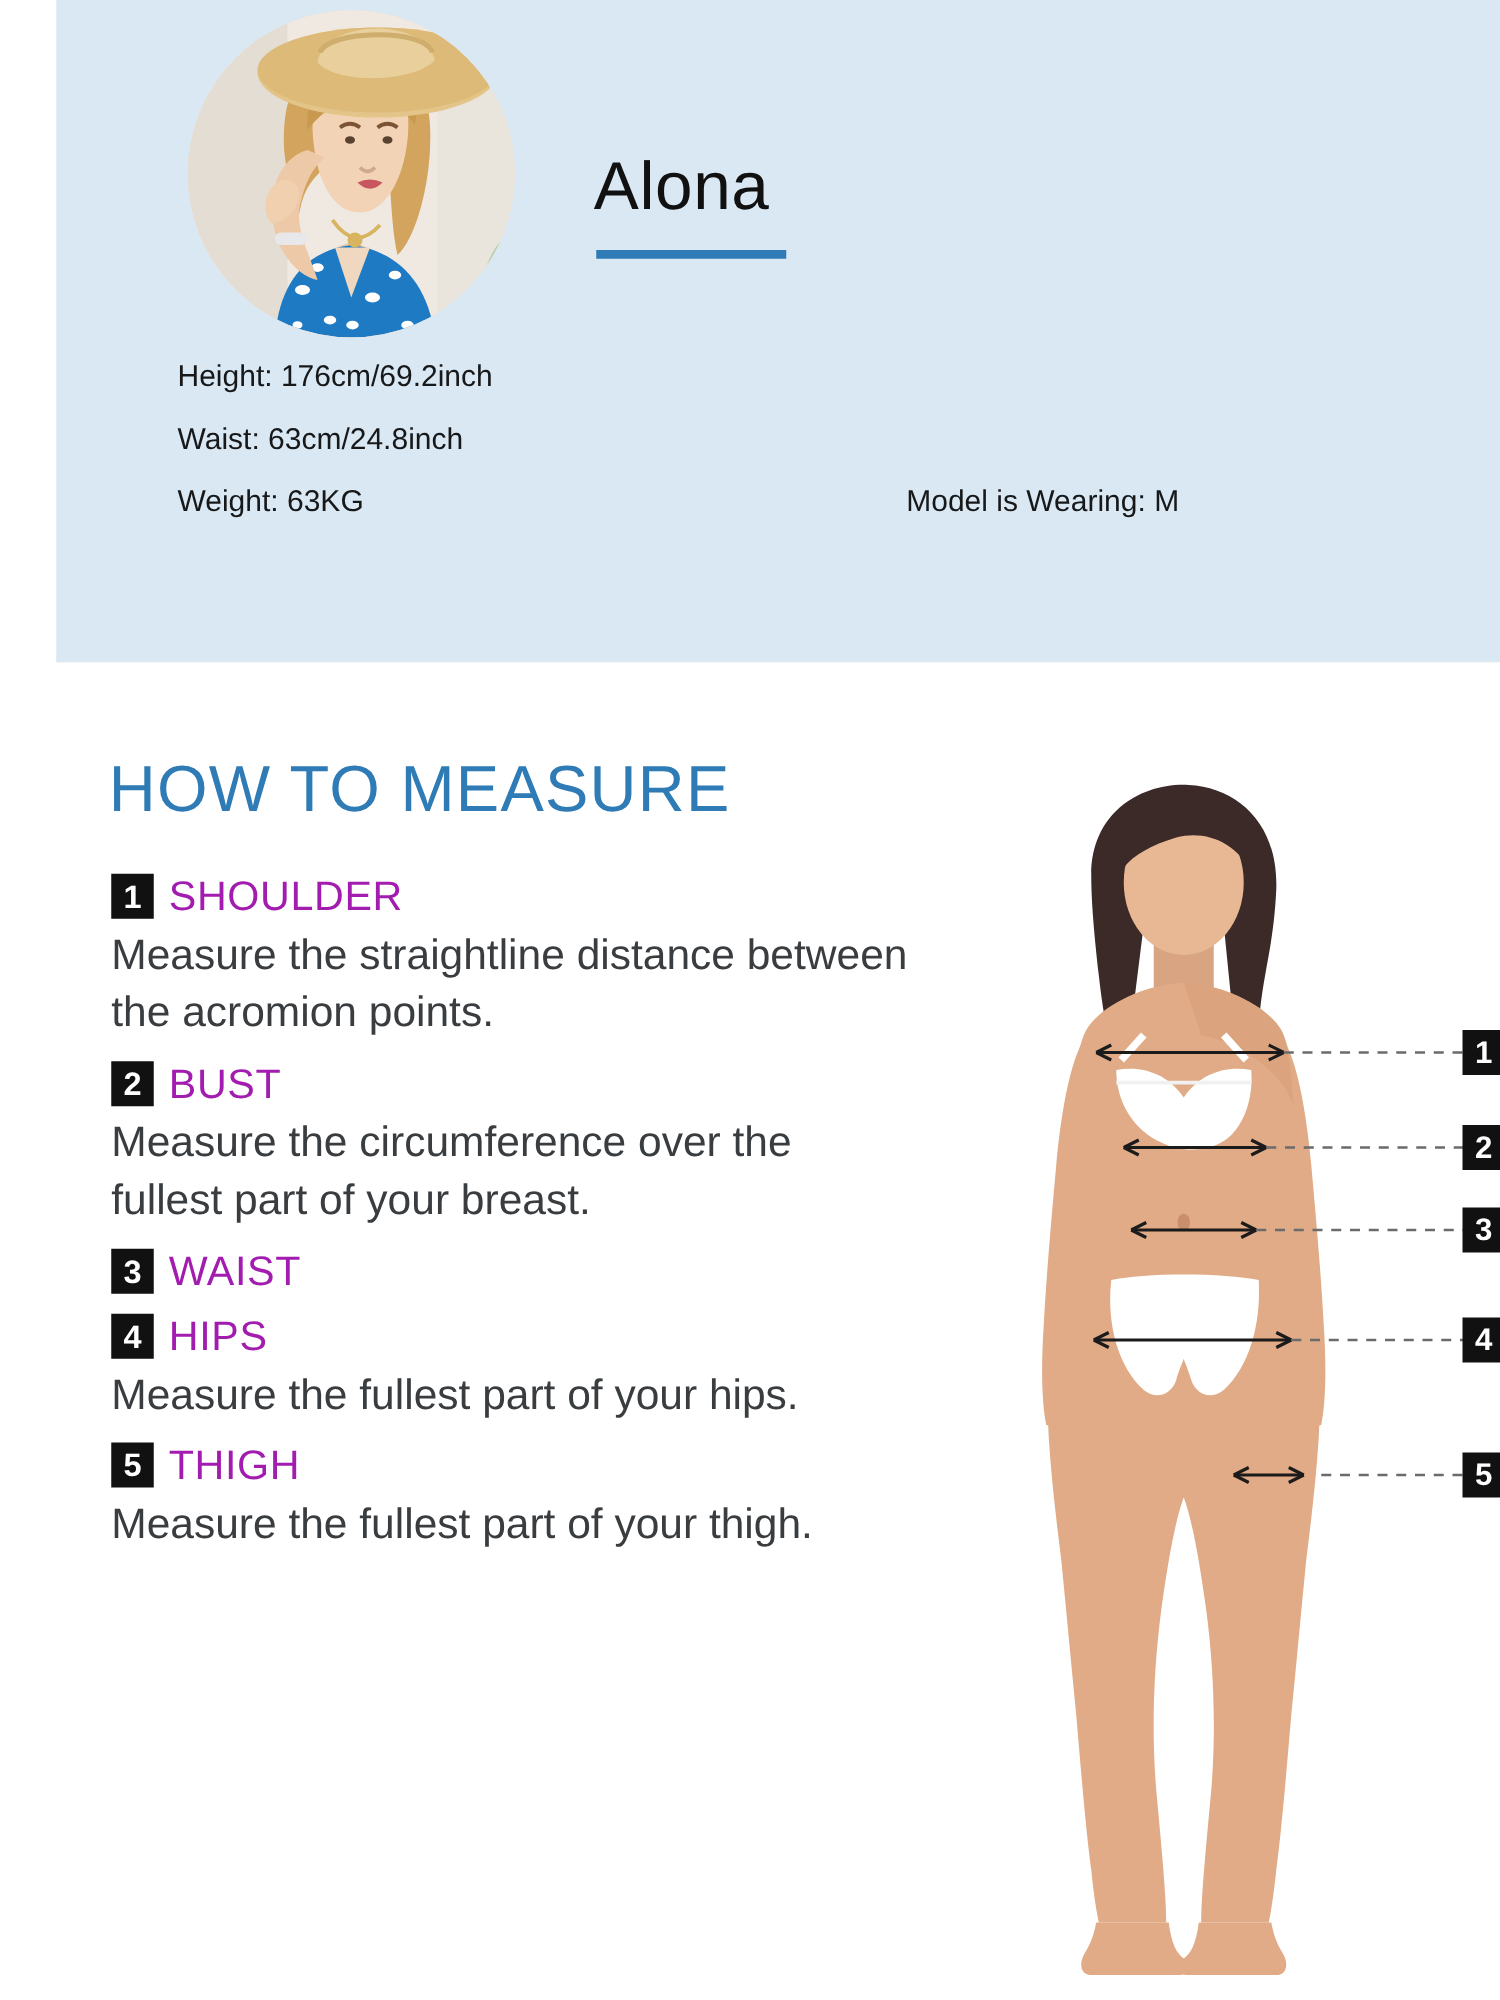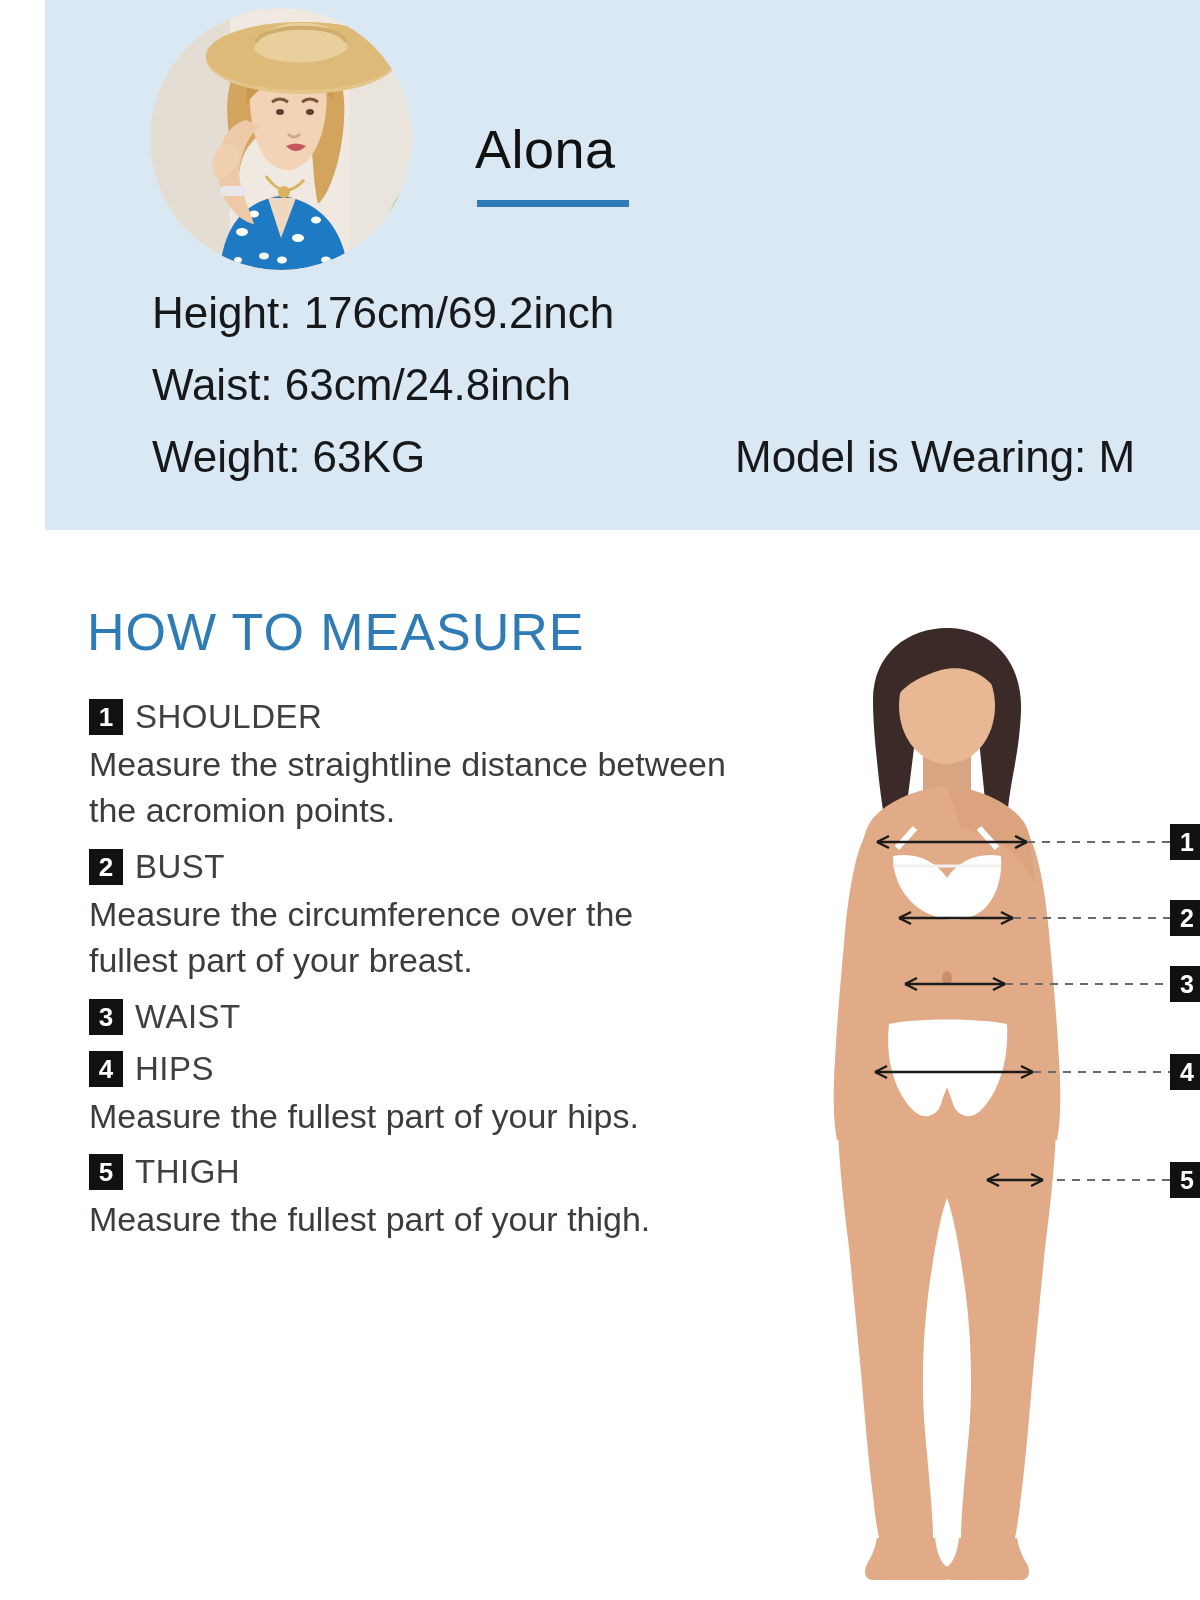--- a/index.html
+++ b/index.html
@@ -72,24 +72,23 @@
     width: 590px;
     padding-left: 97px;
     box-sizing: border-box;
   }
   .stat-col-right {
     width: 610px;
     padding-left: 90px;
     box-sizing: border-box;
   }
   .stat-text {
-    font-size: 44px;
+    font-size: 24px;
     color: #16181a;
     white-space: nowrap;
-    margin-left: 10px;
   }
 
   
   .htm {
     position: relative;
     width: 1200px;
     height: 1070px;
     background: #ffffff;
   }
   .htm-title {
@@ -121,21 +120,21 @@
     background: #111111;
     color: #ffffff;
     font-size: 26px;
     font-weight: bold;
     text-align: center;
     line-height: 36px;
     margin-right: 12px;
   }
   .step-title {
     font-size: 33px;
-    color: #404040;
+    color: #a21caf;
     letter-spacing: 0.5px;
   }
   .step-desc {
     font-size: 34px;
     color: #3a3d40;
     line-height: 1.35;
     max-width: 640px;
   }
 
   

